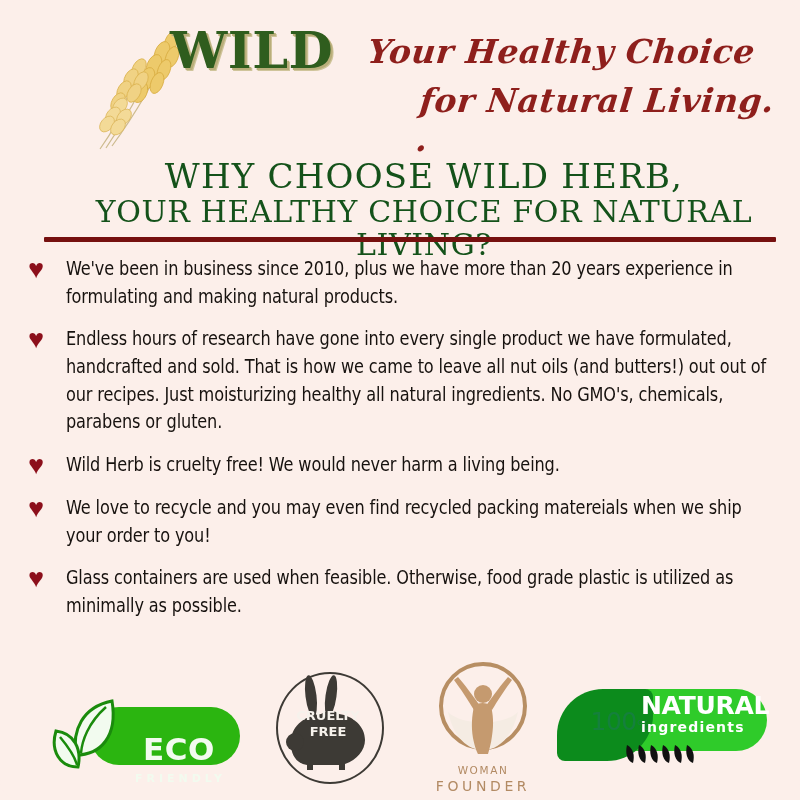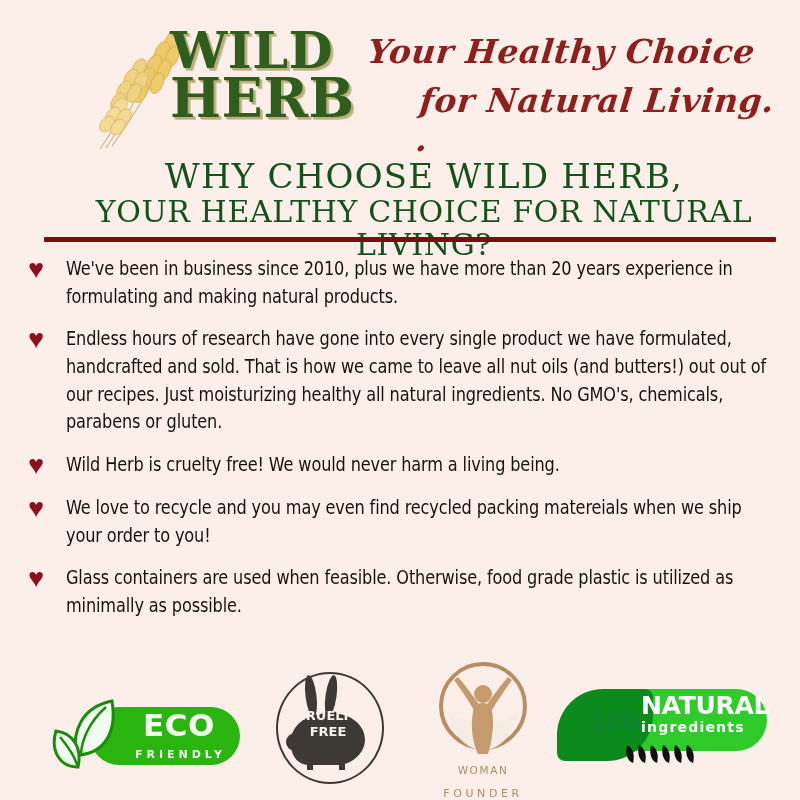--- a/index.html
+++ b/index.html
@@ -206,20 +206,21 @@
     text-align: center;
     color: #f2fbef;
   }
   .eco-main {
     display: block;
     font-family: "DejaVu Sans", sans-serif;
     font-weight: bold;
     font-size: 31px;
     line-height: 30px;
     letter-spacing: 0.5px;
+    margin-top: 24px;
   }
   .eco-sub {
     display: block;
     font-family: "DejaVu Sans", sans-serif;
     font-weight: bold;
     font-size: 11px;
     letter-spacing: 4px;
     margin-top: 8px;
     padding-left: 3px;
   }
@@ -273,23 +274,23 @@
     font-family: "DejaVu Sans", sans-serif;
   }
   .wf-l1 {
     display: block;
     font-size: 10.5px;
     letter-spacing: 1.6px;
     margin-top: 12px;
   }
   .wf-l2 {
     display: block;
-    font-size: 11px;
+    font-size: 14px;
     letter-spacing: 3.6px;
-    margin-top: 11px;
+    margin-top: 2px;
   }
 
   
   .badge-natural {
     position: absolute;
     left: 557px;
     top: 25px;
     width: 212px;
     height: 82px;
   }
@@ -393,21 +394,20 @@
             <ellipse cx="21" cy="95" rx="6" ry="9" transform="rotate(40 21 95)"></ellipse>
             <ellipse cx="32" cy="97" rx="6" ry="9" transform="rotate(40 32 97)"></ellipse>
             <ellipse cx="15" cy="104" rx="6" ry="9" transform="rotate(40 15 104)"></ellipse>
             <ellipse cx="26" cy="107" rx="6" ry="9" transform="rotate(40 26 107)"></ellipse>
           </g>
         </svg>
       </div>
 
       <div class="brand">
         <span class="brand-word">WILD</span>
-        <span class="brand-word sub">HERB</span>
       </div>
     </div>
 
     <div class="tagline">
       <span class="tagline-l1">Your Healthy Choice</span>
       <span class="tagline-l2">for Natural Living. .</span>
     </div>
   </div>
 
   <div class="title-block">

